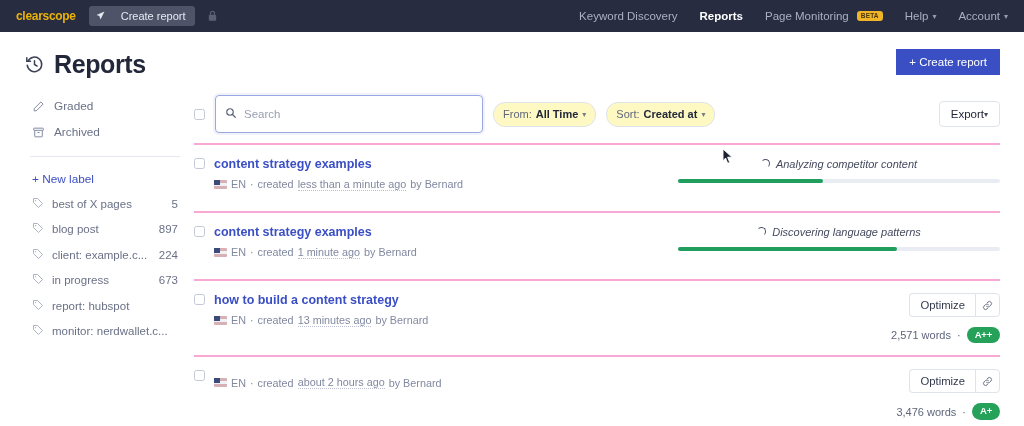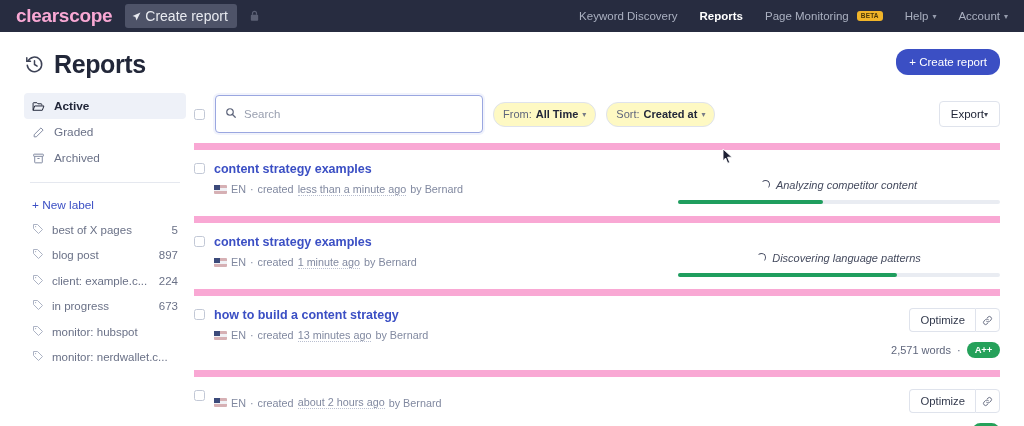--- a/index.html
+++ b/index.html
@@ -13,35 +13,35 @@
   
   .navbar {
     height: 32px;
     background: #272c40;
     display: flex;
     align-items: center;
     padding: 0 16px;
     position: relative;
   }
   .brand {
-    color: #f9a8d4;
-    font-size: 19px;
+    color: #eab308;
+    font-size: 12px;
     font-weight: 700;
     letter-spacing: -0.3px;
   }
   .nav-create {
     margin-left: 13px;
     background: #4e5368;
     color: #e8eaf0;
-    font-size: 14px;
+    font-size: 11px;
     border-radius: 3px;
     padding: 4px 9px 4px 7px;
     display: flex;
     align-items: center;
-    gap: 4px;
+    gap: 16px;
     border: none;
     cursor: pointer;
     white-space: nowrap;
   }
   .nav-lock {
     margin-left: 12px;
     opacity: .45;
     display: flex;
     align-items: center;
   }
@@ -91,21 +91,21 @@
   }
   .btn-create-report {
     position: absolute;
     right: 24px;
     top: 17px;
     background: #3b4fc4;
     color: #fff;
     font-size: 11.5px;
     font-weight: 400;
     border: none;
-    border-radius: 12px;
+    border-radius: 0;
     padding: 7px 13px;
     cursor: pointer;
     white-space: nowrap;
   }
 
   
   .body-wrap { display: flex; padding: 0 24px; }
 
   
   .sidebar { width: 162px; flex: 0 0 162px; padding-top: 4px; }
@@ -173,21 +173,21 @@
     margin-left: auto;
     height: 26px; border: 1px solid #dfe3ec; border-radius: 4px;
     background: #fff; font-size: 11.5px; color: #222739;
     display: flex; align-items: center; gap: 0; padding: 0 11px;
     cursor: pointer;
   }
 
   
   .row {
     display: flex; align-items: flex-start;
-    border-top: 7px solid #f9a8d4;
+    border-top: 2px solid #f9a8d4;
     padding: 12px 0 12px 0;
     min-height: 68px;
     position: relative;
   }
   .row-left { display: flex; gap: 9px; flex: 1 1 auto; min-width: 0; padding-top: 1px; }
   .row-title {
     font-size: 12.5px; color: #3b4fc4; font-weight: 700;
     cursor: pointer; line-height: 1.1;
   }
   .row-meta {
@@ -208,21 +208,21 @@
   .row-right {
     flex: 0 0 auto; display: flex; flex-direction: column;
     align-items: flex-end; justify-content: flex-start;
   }
 
   
   .prog-wrap { width: 322px; }
   .prog-status {
     display: flex; align-items: center; justify-content: center;
     gap: 6px; font-size: 11px; color: #444a5e; font-style: italic;
-    margin-bottom: 9px; height: 13px; margin-top: 16px;
+    margin-bottom: 9px; height: 13px;
   }
   .spinner {
     width: 9px; height: 9px; border-radius: 50%;
     border: 1.5px solid transparent; border-top-color: #4a5066;
     border-right-color: #4a5066; display: inline-block;
   }
   .prog-track { height: 4px; background: #e9ecf2; border-radius: 2px; width: 100%; }
   .prog-fill { height: 4px; background: #1f9e5e; border-radius: 2px; }
 
   
@@ -307,29 +307,20 @@
     </svg>
   </span>
   <span class="page-title">Reports</span>
   <button class="btn-create-report">+ Create report</button>
 </div>
 
 <div class="body-wrap">
 
   <div class="sidebar">
 
-    <div class="side-item active">
-      <span class="ic">
-        <svg width="13" height="13" viewBox="0 0 24 24" fill="none" stroke="#222739" stroke-width="1.8" stroke-linejoin="round">
-          <path d="M2 19V6a1 1 0 0 1 1-1h6l2 2h6a1 1 0 0 1 1 1v2"></path>
-          <path d="M2 19l3-8h17l-3 8H2z"></path>
-        </svg>
-      </span>
-      <span>Active</span>
-    </div>
 
     <div class="side-item">
       <span class="ic">
         <svg width="13" height="13" viewBox="0 0 24 24" fill="none" stroke="#8189a0" stroke-width="1.8" stroke-linejoin="round">
           <path d="M16.5 3.5l4 4L8 20H4v-4L16.5 3.5z"></path>
         </svg>
       </span>
       <span>Graded</span>
     </div>
 
@@ -393,21 +384,21 @@
     </div>
 
 
     <div class="label-item">
       <span class="ic">
         <svg width="12" height="12" viewBox="0 0 24 24" fill="none" stroke="#a3aabd" stroke-width="1.8" stroke-linejoin="round">
           <path d="M3 3h8l10 10-8 8L3 11V3z"></path>
             <circle cx="7.2" cy="7.2" r="1.2" fill="#a3aabd" stroke="none"></circle>
         </svg>
       </span>
-      <span class="label-name">monitor: hubspot</span>
+      <span class="label-name">report: hubspot</span>
       <span class="label-count"></span>
     </div>
 
     <div class="label-item">
       <span class="ic">
         <svg width="12" height="12" viewBox="0 0 24 24" fill="none" stroke="#a3aabd" stroke-width="1.8" stroke-linejoin="round">
           <path d="M3 3h8l10 10-8 8L3 11V3z"></path>
             <circle cx="7.2" cy="7.2" r="1.2" fill="#a3aabd" stroke="none"></circle>
         </svg>
       </span>

